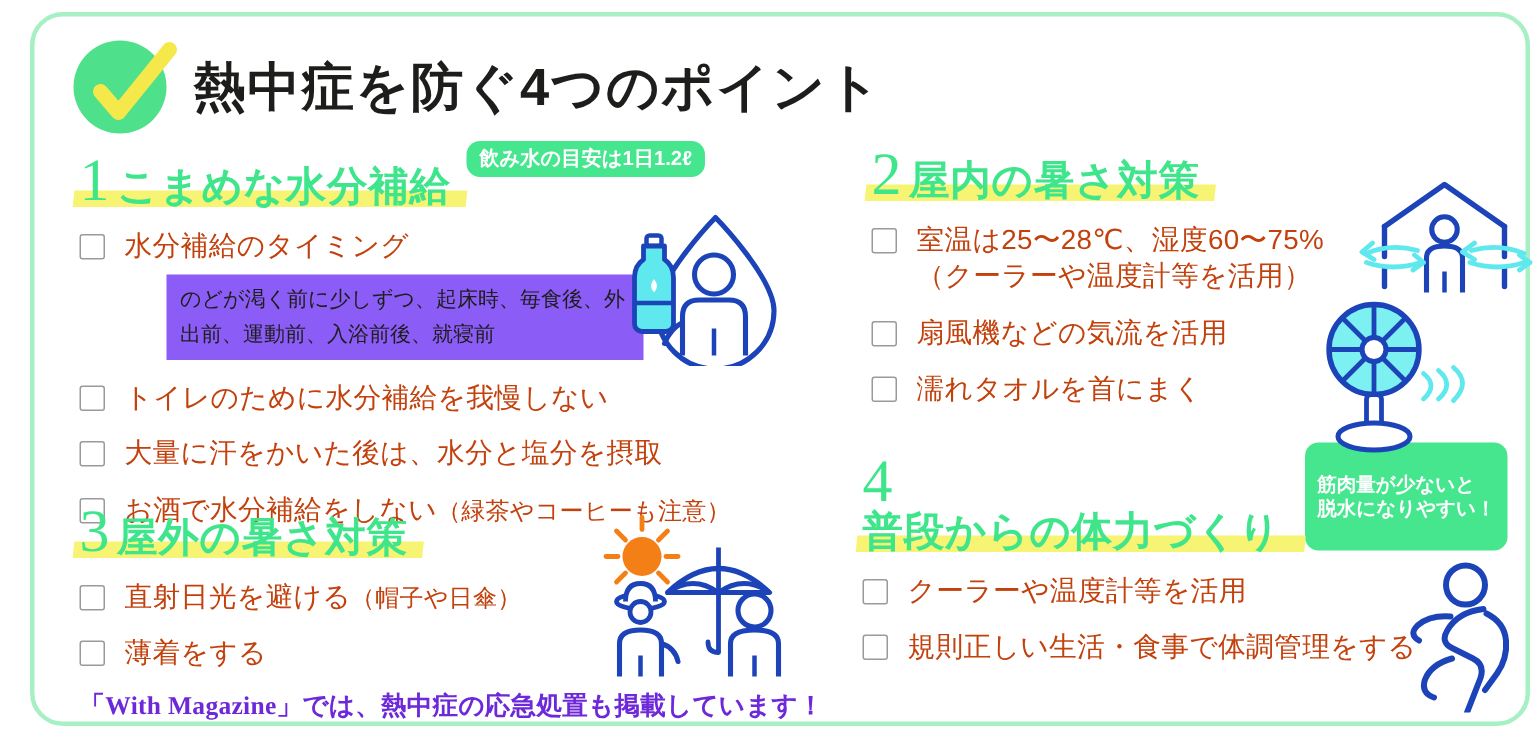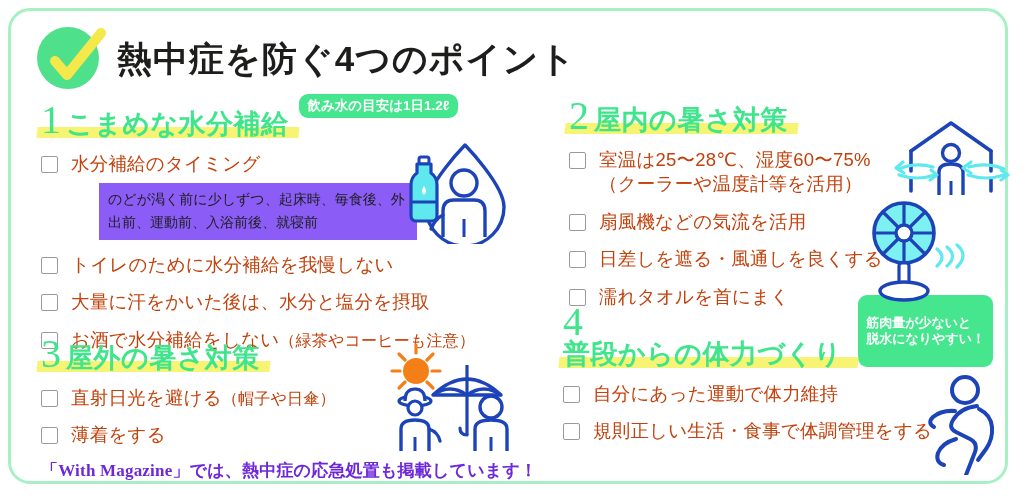--- a/index.html
+++ b/index.html
@@ -3,21 +3,21 @@
 <meta charset="utf-8">
 <style>
   html,body{margin:0;padding:0;}
   body{
     width:1024px;height:500px;overflow:hidden;
     background:#ffffff;
     font-family:"Liberation Sans","DejaVu Sans",sans-serif;
     -webkit-font-smoothing:antialiased;
   }
   .card{
-    position:absolute;left:8px;top:8px;width:1000px;height:476px;
+    position:absolute;left:20px;top:8px;width:1000px;height:476px;
     box-sizing:border-box;
     background:#ffffff;
     border:3px solid #a7f0c4;
     border-radius:22px;
   }
 
   
   .header{position:absolute;left:26px;top:16px;display:flex;align-items:center;gap:18px;}
   .check-badge{width:62px;height:62px;position:relative;flex:0 0 auto;}
   .check-badge .disc{position:absolute;inset:0;border-radius:50%;background:#4ee08a;}
@@ -150,24 +150,20 @@
           <span>室温は25〜28℃、湿度60〜75%</span><br>
           <span>（クーラーや温度計等を活用）</span>
         </span>
       </li>
       <li>
         <span class="box"></span>
         <span class="txt">扇風機などの気流を活用</span>
       </li>
       <li>
         <span class="box"></span>
-        <span class="txt">日差しを遮る・風通しを良くする</span>
-      </li>
-      <li>
-        <span class="box"></span>
         <span class="txt">濡れタオルを首にまく</span>
       </li>
     </ul>
   </div>
 
   <div class="section" id="sec3">
     <div class="sec-head">
       <span class="hl-wrap">
         <span class="hl"></span>
         <span class="sec-num">3</span><span class="sec-title">屋外の暑さ対策</span>
@@ -192,21 +188,21 @@
         <span class="sec-num">4</span><span class="sec-title">普段からの体力づくり</span>
       </span>
       <span class="pill two-line">
         <span>筋肉量が少ないと</span><br>
         <span>脱水になりやすい！</span>
       </span>
     </div>
     <ul class="list">
       <li>
         <span class="box"></span>
-        <span class="txt">自分にあった運動で体力維持</span>
+        <span class="txt">クーラーや温度計等を活用</span>
       </li>
       <li>
         <span class="box"></span>
         <span class="txt">規則正しい生活・食事で体調管理をする</span>
       </li>
     </ul>
   </div>
 
   <div class="art" id="art-water">
     <svg width="110" height="105" viewBox="0 0 110 105">

